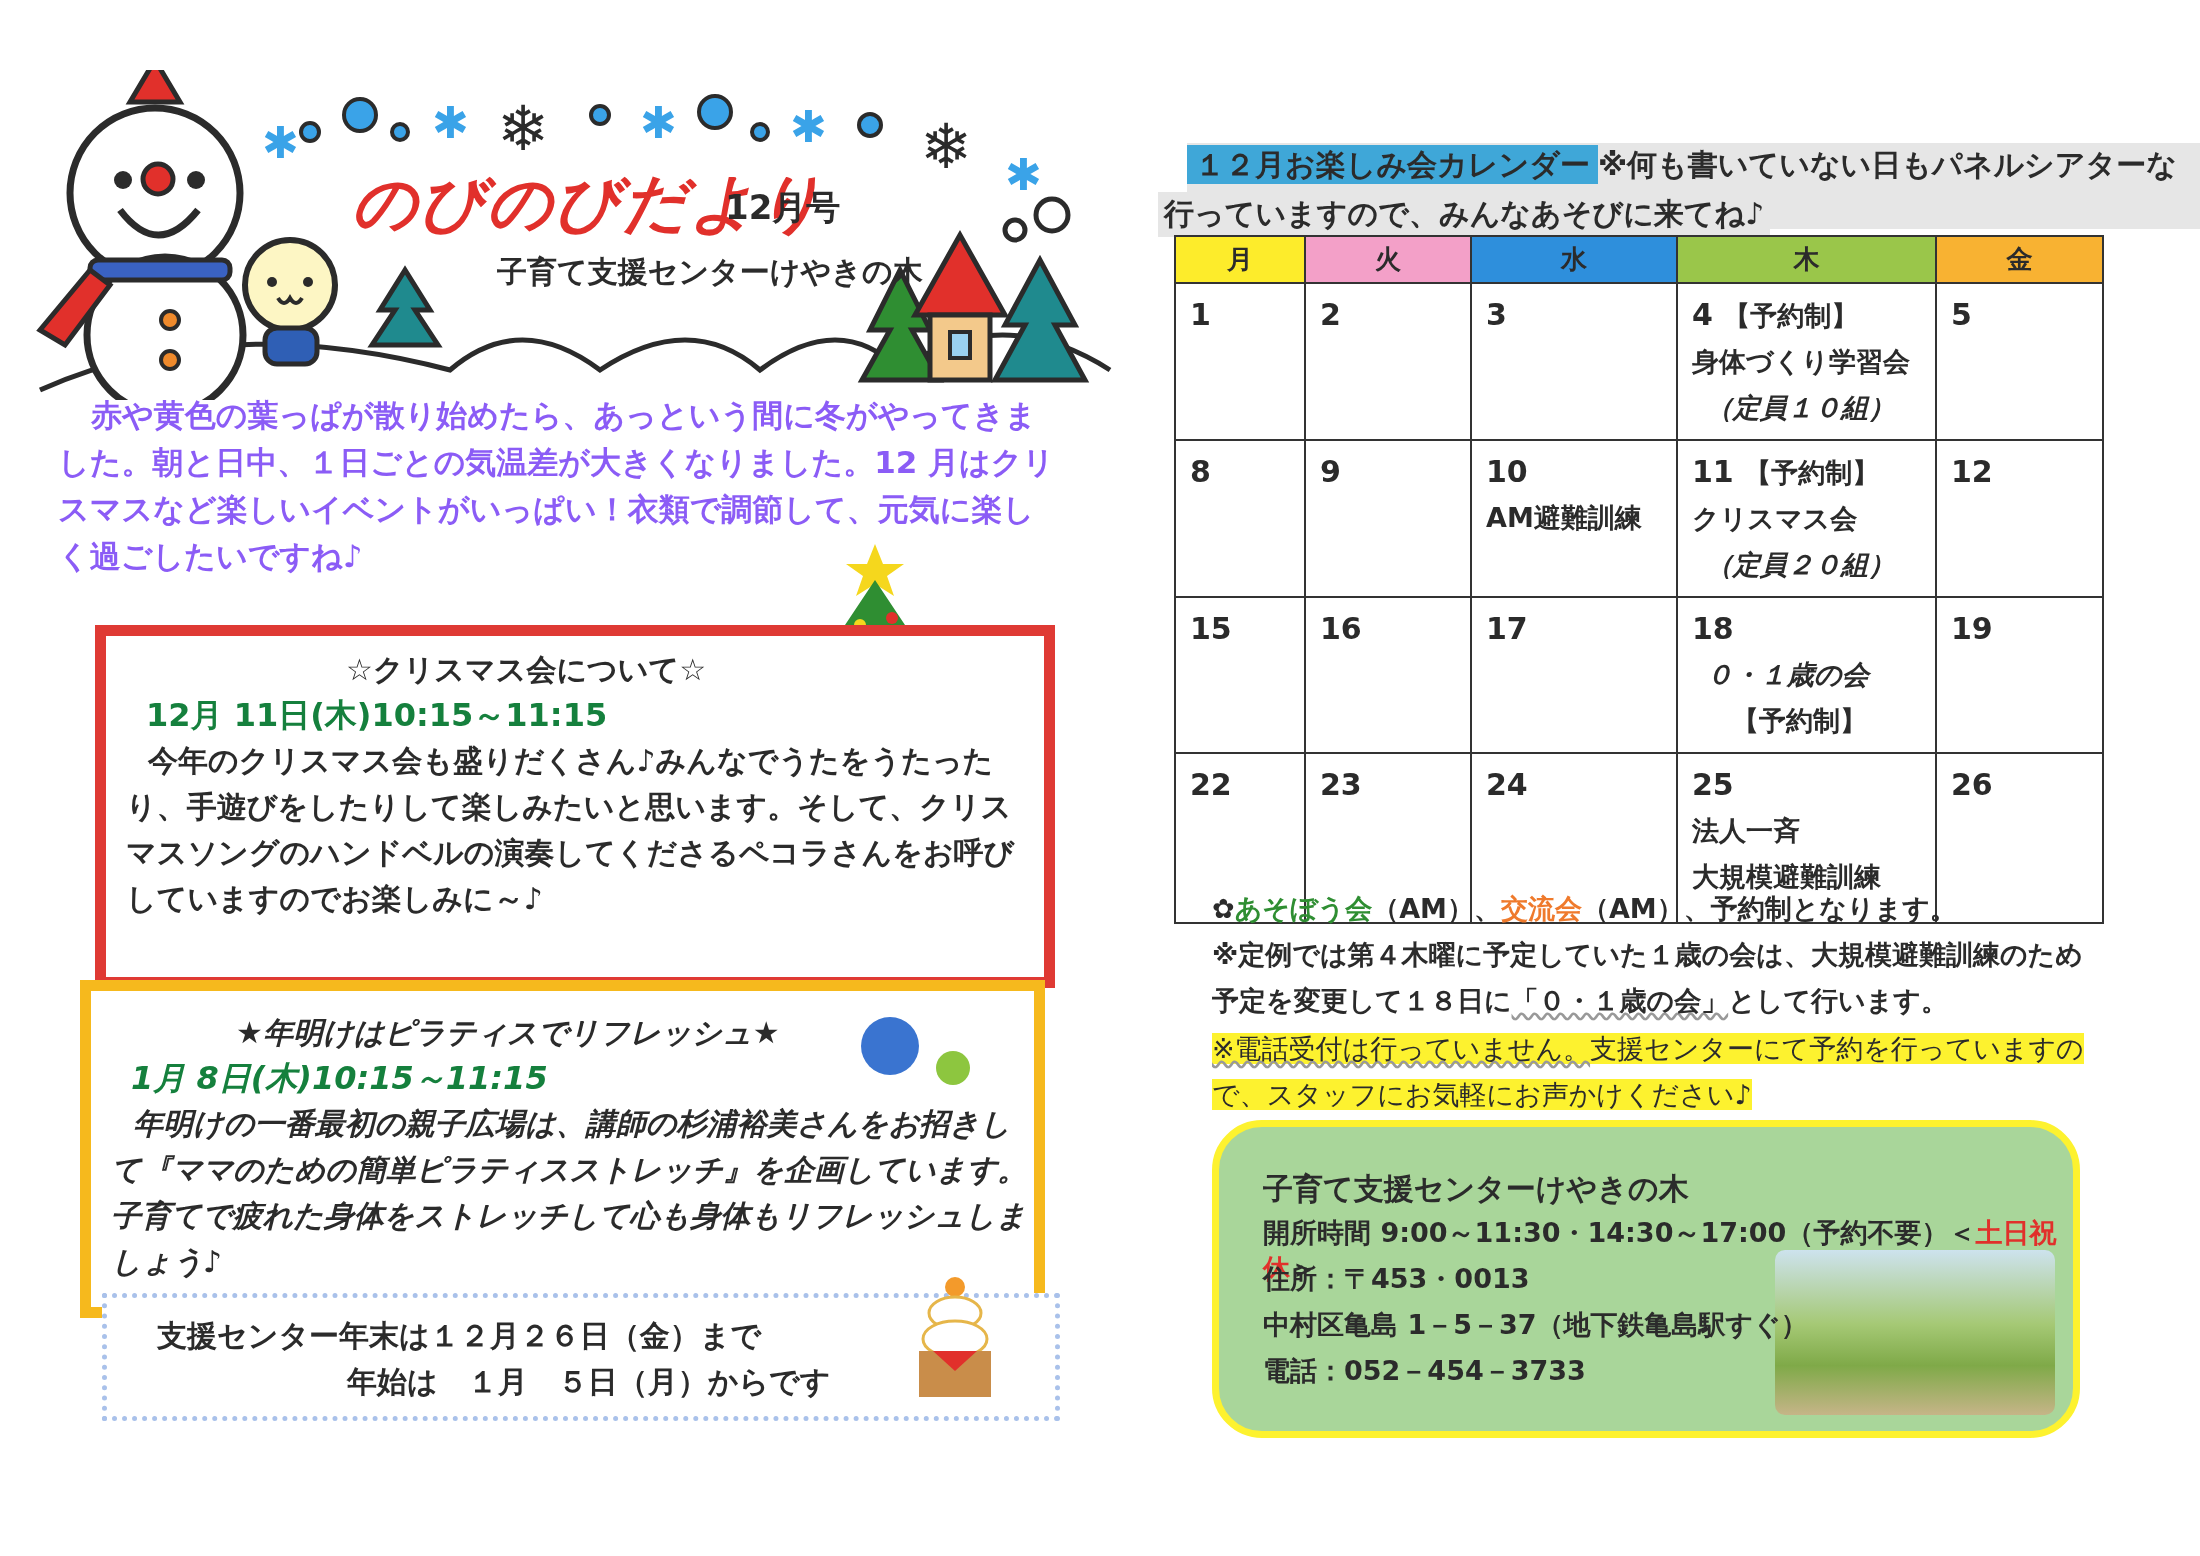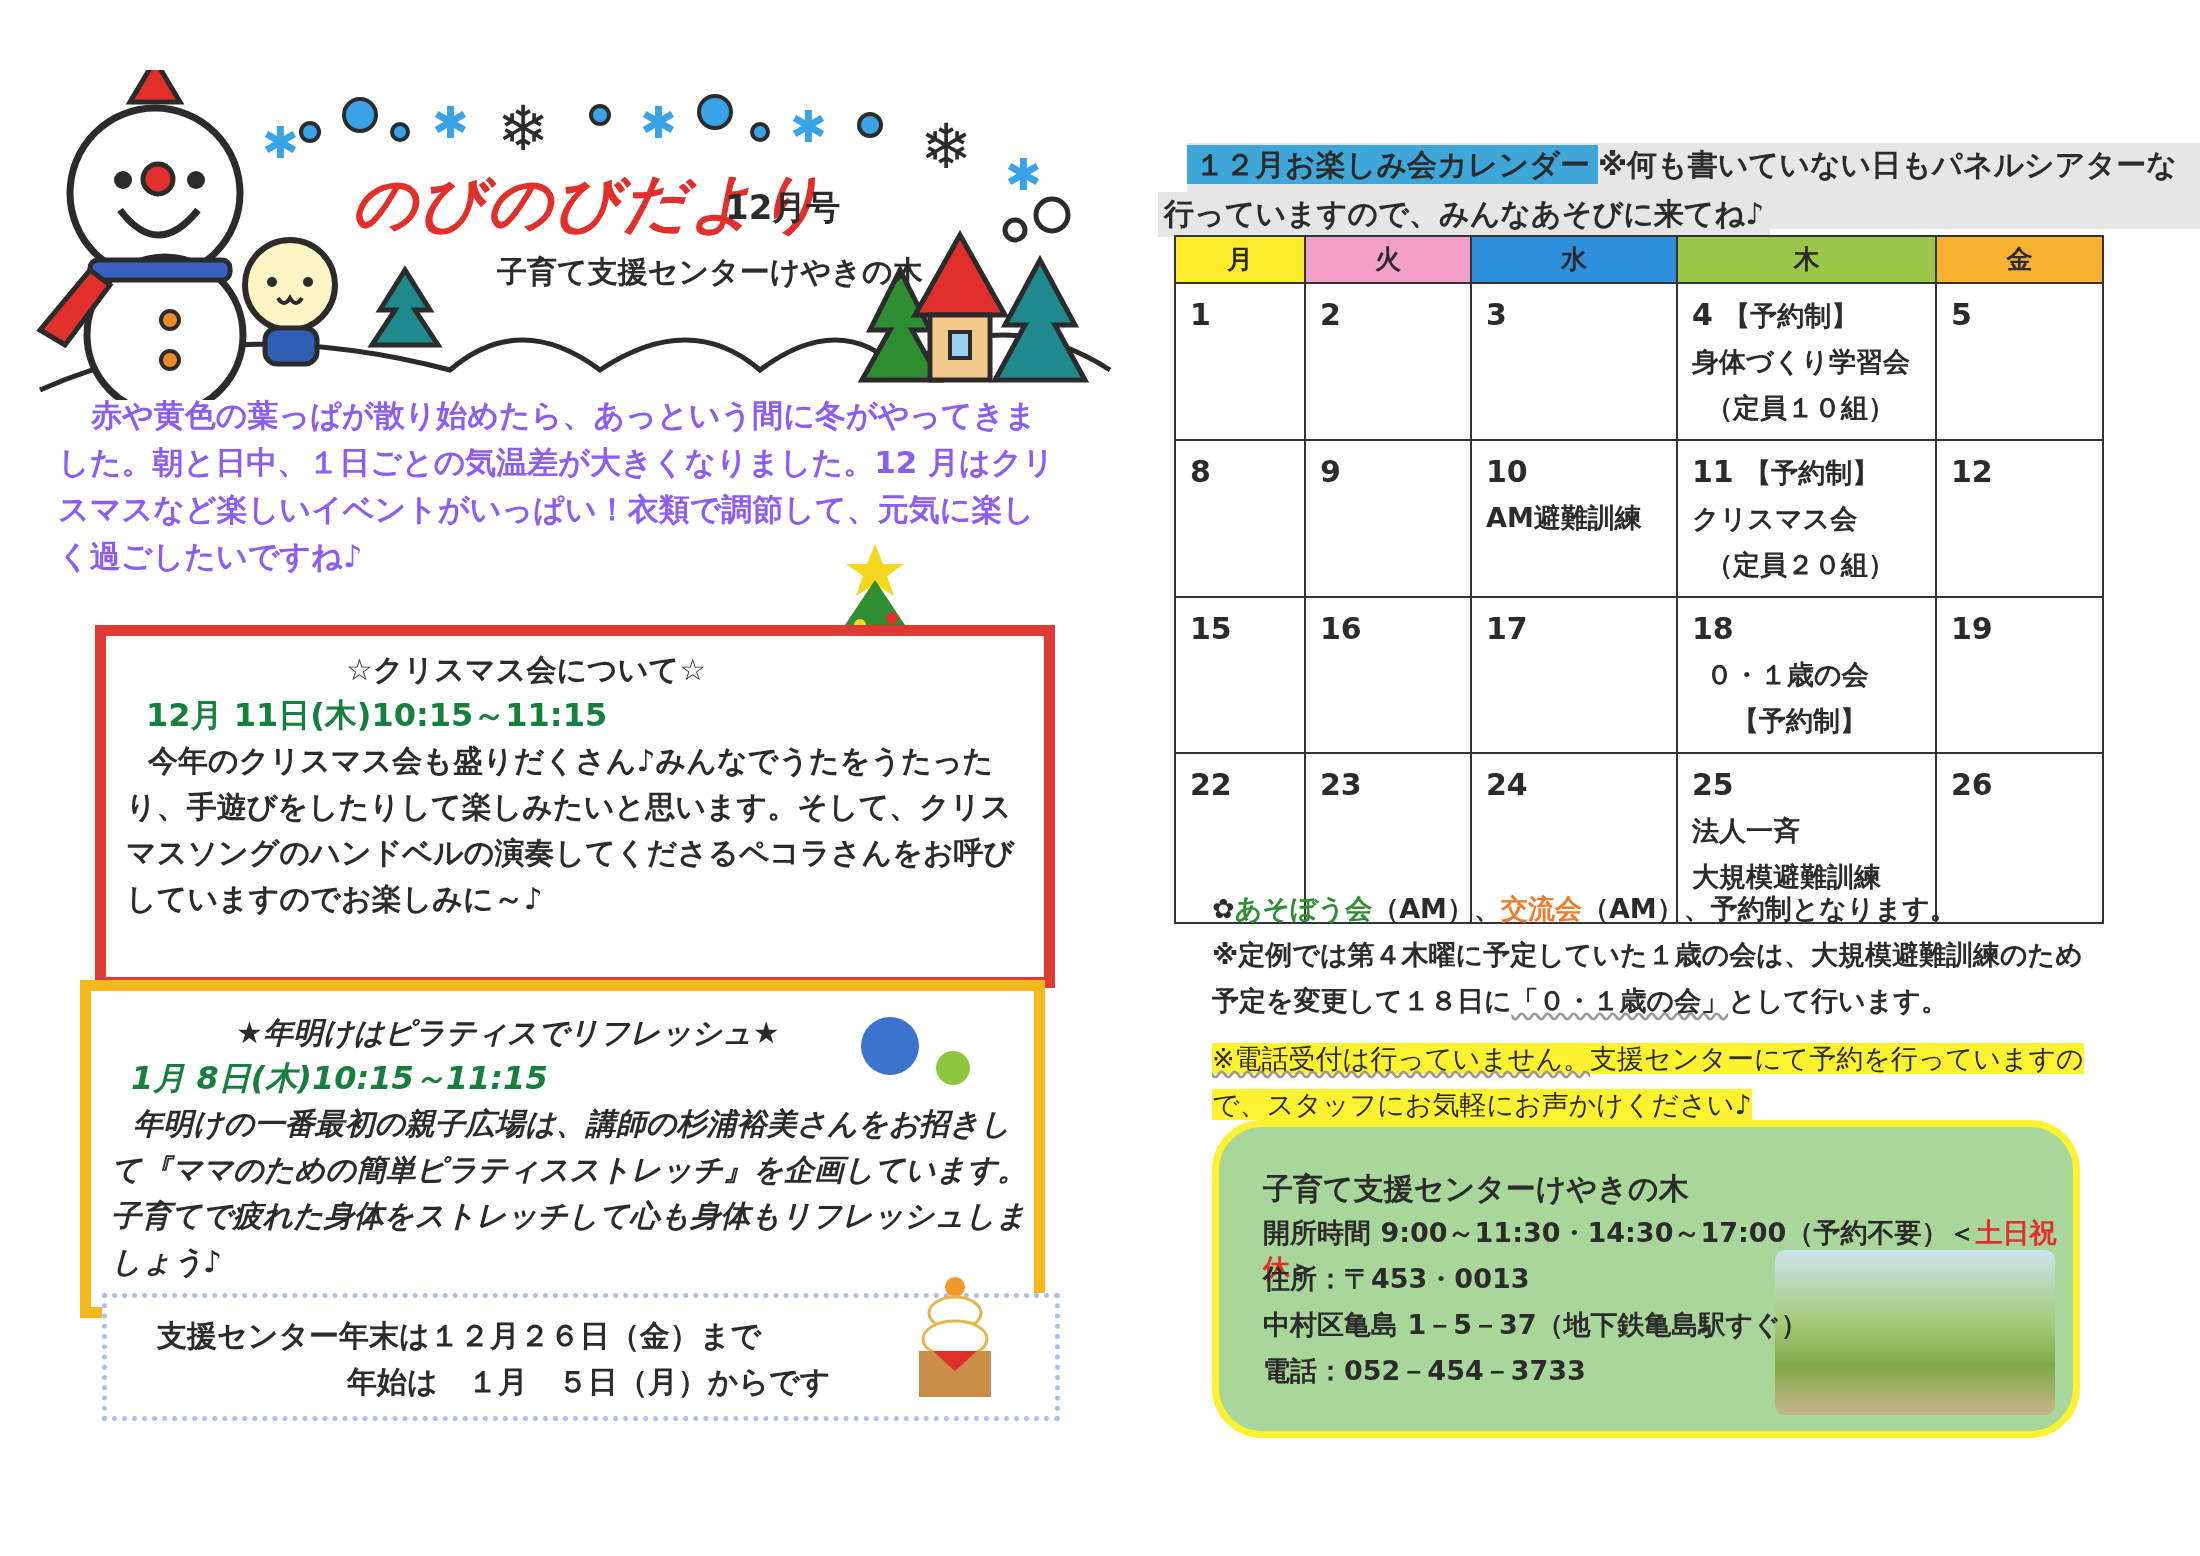--- a/index.html
+++ b/index.html
@@ -32,21 +32,21 @@
 
   
   #calendar { left:1174px; top:235px; border-collapse:collapse; table-layout:fixed; }
   #calendar th, #calendar td { border:2px solid #333; padding:0; box-sizing:border-box; }
   #calendar th { height:47px; font-size:26px; font-weight:bold; color:#2b2b2b; }
   #calendar td { vertical-align:top; padding:8px 14px; font-size:30px; font-weight:bold; line-height:46px; color:#2b2b2b; }
   .ev-green { color:#2f8e32; }
   .ev-orange { color:#ef7a2c; }
   .ev-dark { color:#2b2b2b;border-radius:14px; }
   .ev-line { display:block; font-size:27px; }
-  .ev-indent { padding-left:14px; }
+  .ev-indent { padding-left:14px;font-style:italic; }
   .ev-indent2 { padding-left:40px; }
 
   
   #notes { left:1212px; top:886px; width:920px; font-size:27px; font-weight:bold; line-height:46px; color:#2b2b2b; }
   .hl-yellow { background:#fdf22f; font-weight:normal; display:inline; }
   .wavy { text-decoration:underline wavy #999; }
 
   
   #info-box { left:1212px; top:1120px; width:868px; height:318px; background:#a9d69a; border:7px solid #fdf22f; border-radius:50px; box-sizing:border-box; }
   .info-line { position:absolute; left:44px; font-size:27px; font-weight:bold; color:#2b2b2b; }
@@ -235,21 +235,21 @@
 </table>
 
 <div id="notes" class="abs">
   <div>
     <span style="color:#2b2b2b">✿</span><span style="color:#2f8e32">あそぼう会</span><span>（AM）、</span><span style="color:#ef7a2c">交流会</span><span>（AM）、予約制となります。</span>
   </div>
   <div>※定例では第４木曜に予定していた１歳の会は、大規模避難訓練のため</div>
   <div>
     <span>予定を変更して１８日に</span><span class="wavy">「０・１歳の会」</span><span>として行います。</span>
   </div>
-  <div style="margin-top:12px">
+  <div style="margin-top:2px">
     <span class="hl-yellow wavy">※電話受付は行っていません。</span><span class="hl-yellow">支援センターにて予約を行っていますの</span><br>
     <span class="hl-yellow">で、スタッフにお気軽にお声かけください♪</span>
   </div>
 </div>
 
 <div id="info-box" class="abs">
   <div id="info-photo"></div>
   <div class="info-line" style="top:42px;font-size:30px">子育て支援センターけやきの木</div>
   <div class="info-line" style="top:88px">
     <span>開所時間 9:00～11:30・14:30～17:00（予約不要）＜</span><span style="color:#e1302b">土日祝休</span><span>＞</span>

